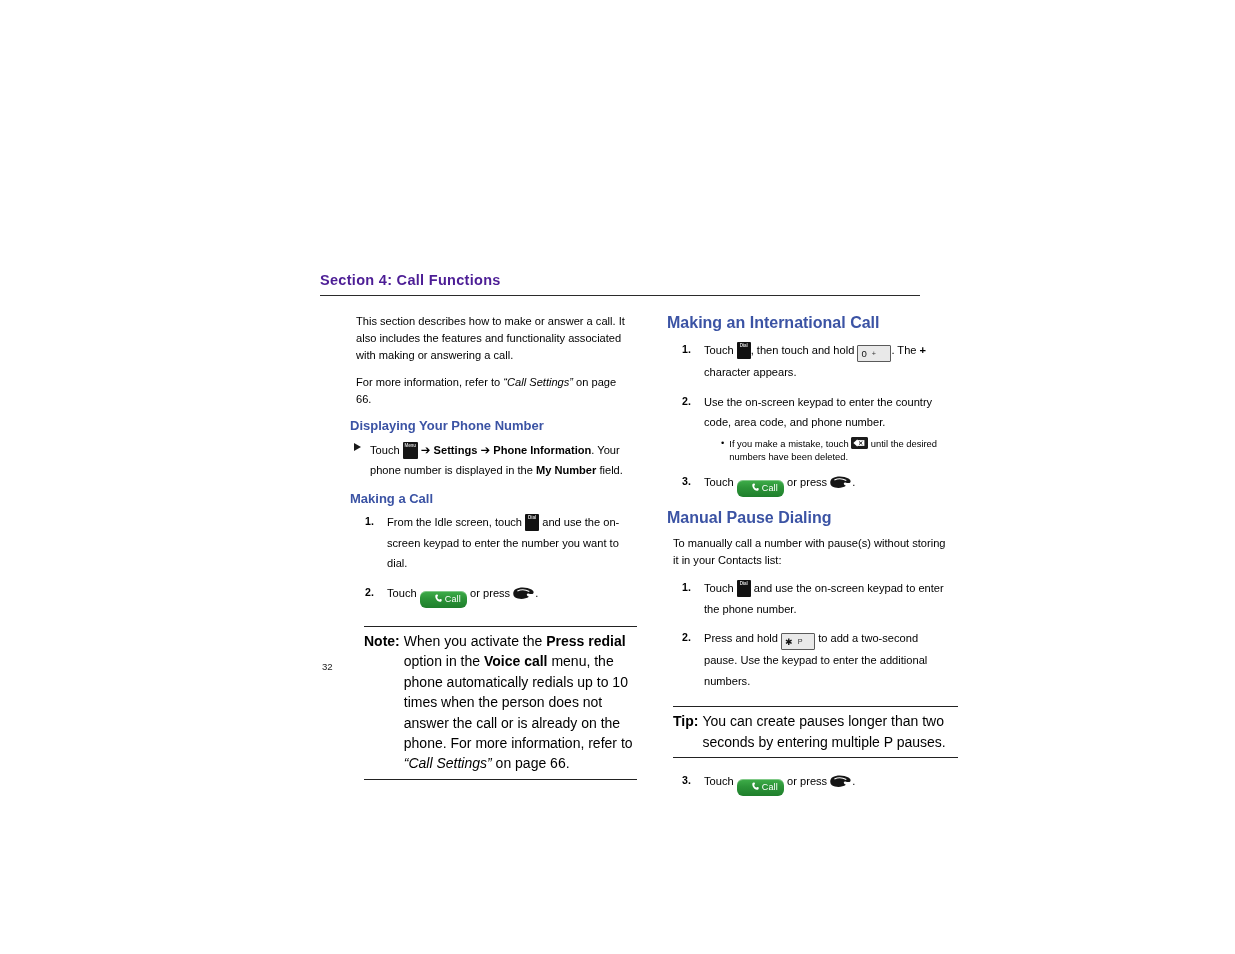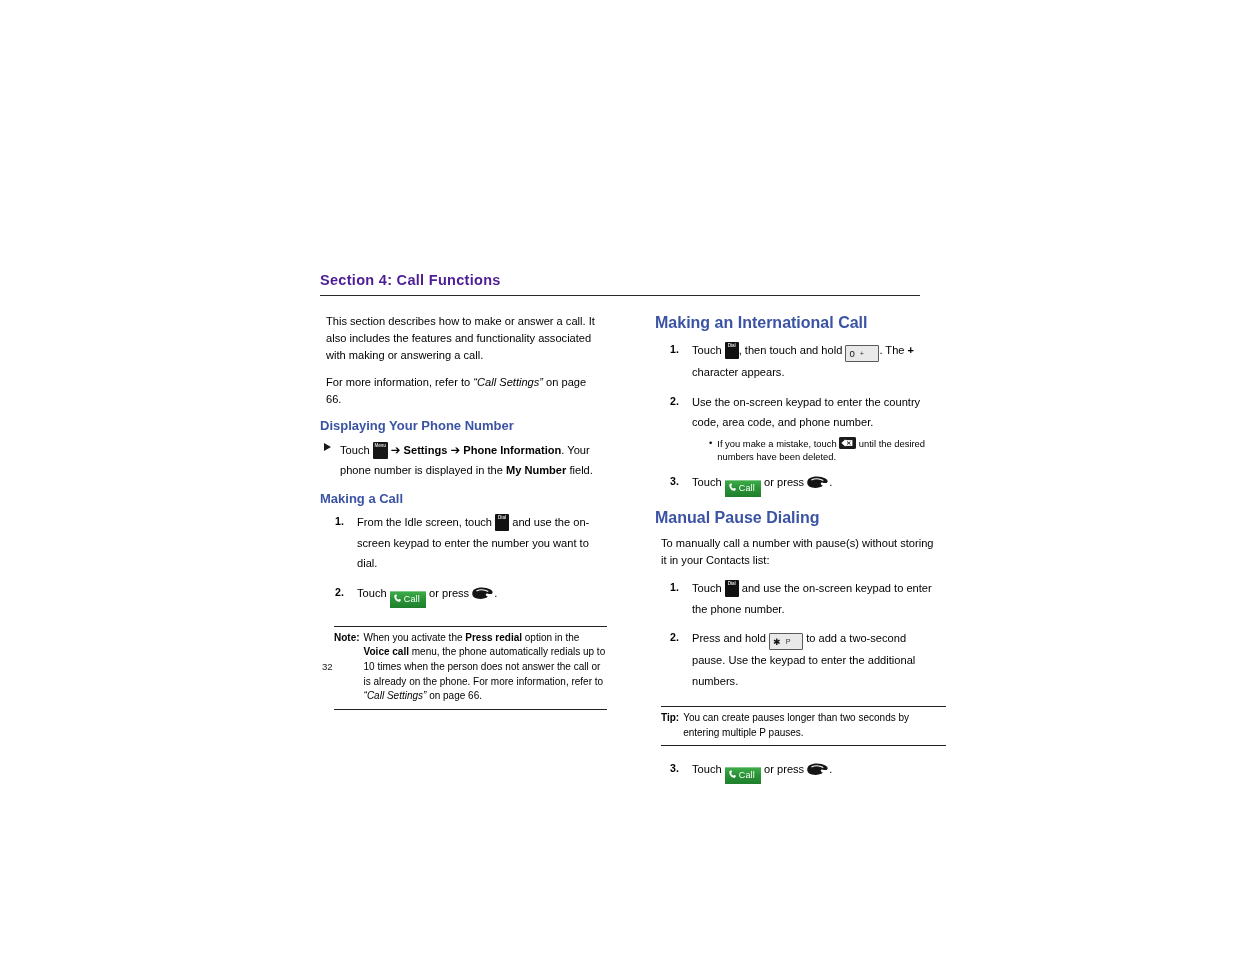--- a/index.html
+++ b/index.html
@@ -35,22 +35,23 @@
   .title-rule {
     border: 0;
     border-top: 1.6px solid #2b2b2b;
     margin: 0 0 17px 0;
     width: 600px;
   }
 
   
   .columns {
     display: flex;
-    gap: 52px;
+    gap: 34px;
     align-items: flex-start;
+    margin-left: 30px;
   }
   .col {
     width: 283px;
   }
 
   p, li, div {
     font-size: 11.1px;
   }
 
   .para {
@@ -142,21 +143,21 @@
   .callout {
     margin: 18px 0 0 14px;
     width: 273px;
     border-top: 1.4px solid #222;
     border-bottom: 1.4px solid #222;
     padding: 4px 0 5px 0;
   }
   .callout-inner {
     display: flex;
     gap: 4px;
-    font-size: 10px;
+    font-size: 14px;
     line-height: 1.46;
   }
   .callout-label {
     flex: 0 0 auto;
     font-weight: bold;
   }
   .callout-text { flex: 1 1 auto; }
 
   .tip-callout {
     margin: 15px 0 0 6px;
@@ -226,23 +227,23 @@
     margin: 0.5px auto 0;
     background:
       repeating-linear-gradient(to right, #ffffff 0 1.8px, #111 1.8px 2.7px),
       repeating-linear-gradient(to bottom, #ffffff 0 1.8px, #111 1.8px 2.7px);
     background-blend-mode: multiply;
   }
 
   
   .ico-call {
     height: 17px;
-    padding: 0 6px 0 4px;
+    padding: 0 6px 0 15px;
     background: linear-gradient(to bottom, #3fae4a 0%, #2c9438 45%, #1f7f2c 100%);
-    border-radius: 0;
+    border-radius: 6px;
     color: #ffffff;
     font-size: 9px;
     line-height: 17px;
     vertical-align: -5px;
     white-space: nowrap;
     box-shadow: inset 0 1px 0 rgba(255,255,255,0.35);
   }
   .ico-call .handset {
     display: inline-block;
     vertical-align: -1px;

